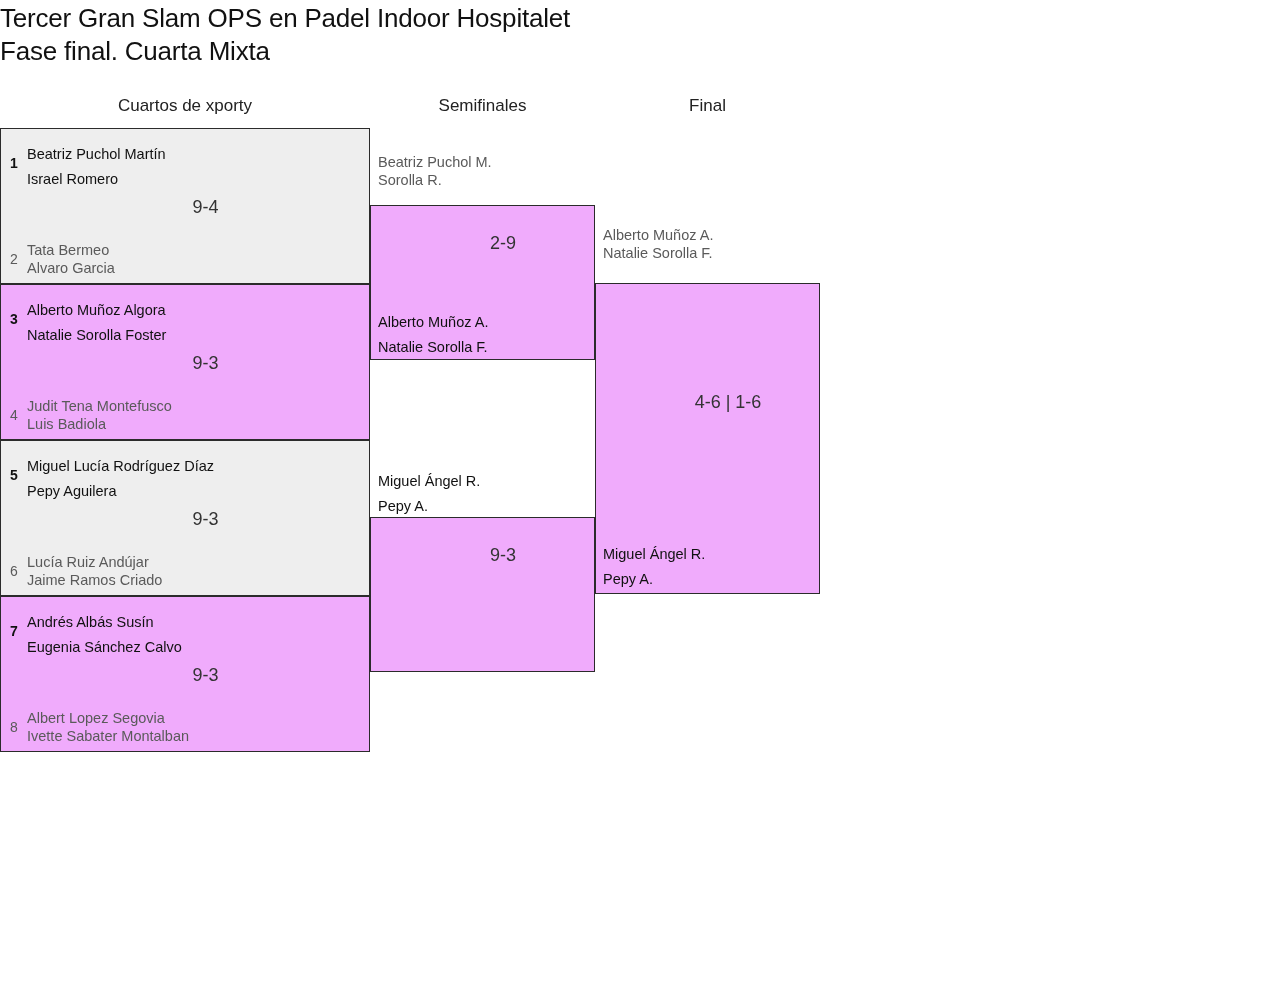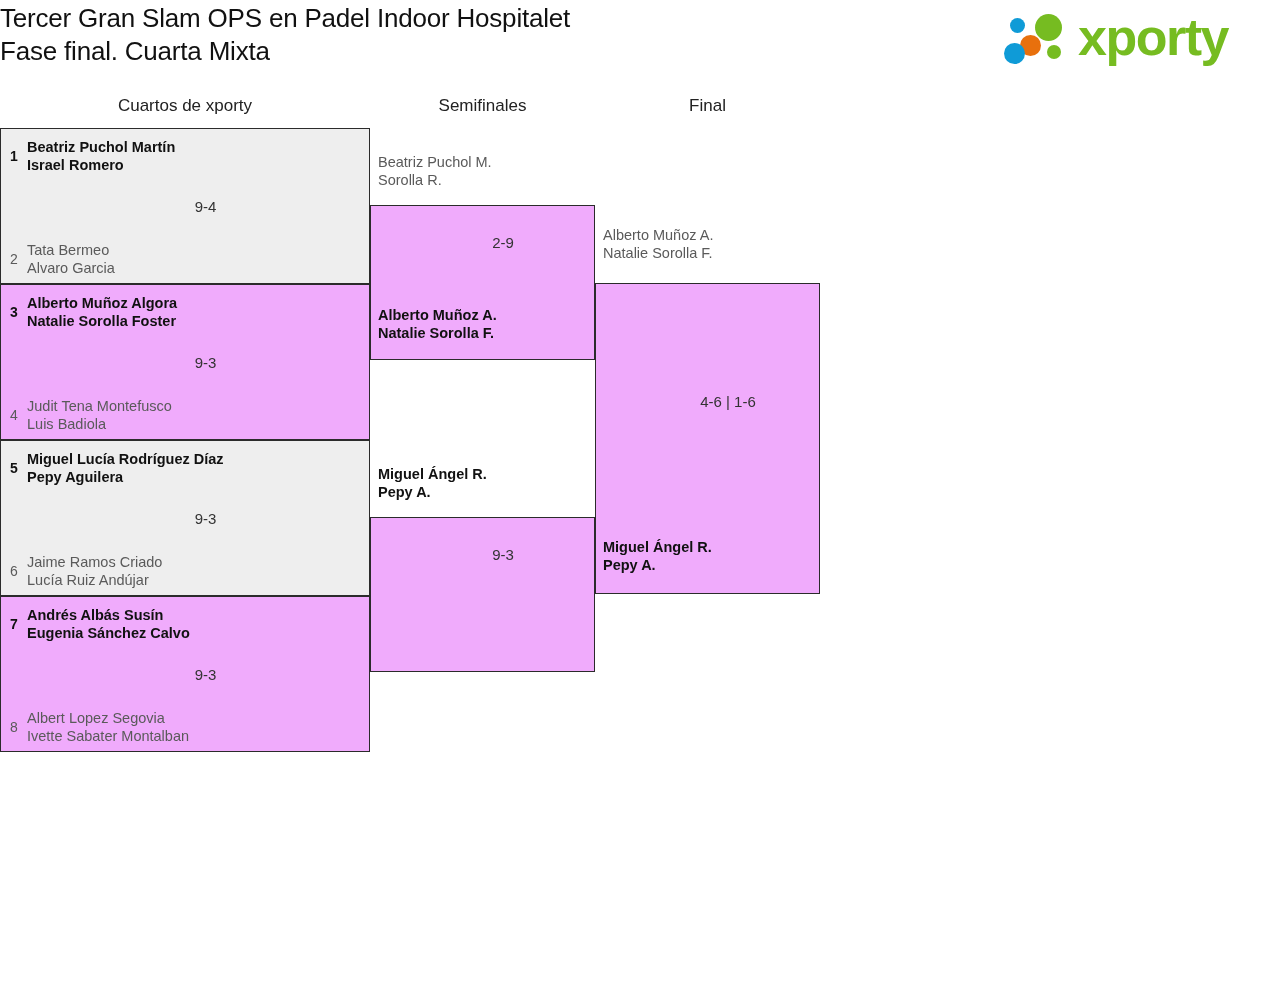--- a/index.html
+++ b/index.html
@@ -89,30 +89,30 @@
     flex: 1 1 auto;
     display: flex;
     flex-direction: column;
     justify-content: center;
   }
   .pname {
     font-size: 14.5px;
     line-height: 18px;
     white-space: nowrap;
   }
-  .winner .pname { color: #111111; font-weight: 700; }
+  .winner .pname { color: #111111; font-weight: 400; margin-top: 7px; }
   .winner .seed  { color: #111111; font-weight: 700; }
   .loser  .pname { color: #5a5a5a; font-weight: 400; }
   .loser  .seed  { color: #5a5a5a; font-weight: 400; }
 
   .score {
     position: absolute;
     left: 0; right: 0;
     text-align: center;
-    font-size: 15px;
+    font-size: 18px;
     color: #333333;
     line-height: 18px;
     margin-left: 41px;
   }
 
   
   .qf { left: 0px; width: 370px; height: 156px; }
   .qf .team-top    { top: 9px;  }
   .qf .team-bottom { top: 112px; }
   .qf .score       { top: 69px; }
@@ -134,30 +134,20 @@
 </head>
 <body>
 
 <div id="root">
 
   <div class="title-block">
     <div class="title-line">Tercer Gran Slam OPS en Padel Indoor Hospitalet</div>
     <div class="title-line">Fase final. Cuarta Mixta</div>
   </div>
 
-  <div class="logo">
-    <div class="logo-dots">
-      <span class="dot dot-blue-sm" style="background: rgb(15, 155, 215);"></span>
-      <span class="dot dot-green-lg" style="background: rgb(118, 188, 33);"></span>
-      <span class="dot dot-orange" style="background: rgb(232, 112, 13);"></span>
-      <span class="dot dot-green-sm" style="background: rgb(118, 188, 33);"></span>
-      <span class="dot dot-blue-lg" style="background: rgb(15, 155, 215);"></span>
-    </div>
-    <div class="logo-word" style="color: rgb(118, 188, 33);">xporty</div>
-  </div>
 
   <div class="round-header rh-qf">Cuartos de xporty</div>
   <div class="round-header rh-sf">Semifinales</div>
   <div class="round-header rh-f">Final</div>
 
   <div class="bracket">
 
     <div class="match qf shaded" style="top:128px;">
       <div class="team team-top winner">
         <span class="seed">1</span>
@@ -199,22 +189,22 @@
         <span class="seed">5</span>
         <span class="names">
           <span class="pname">Miguel Lucía Rodríguez Díaz</span>
           <span class="pname">Pepy Aguilera</span>
         </span>
       </div>
       <div class="score">9-3</div>
       <div class="team team-bottom loser">
         <span class="seed">6</span>
         <span class="names">
+          <span class="pname">Lucía Ruiz Andújar</span>
           <span class="pname">Jaime Ramos Criado</span>
-          <span class="pname">Lucía Ruiz Andújar</span>
         </span>
       </div>
     </div>
 
     <div class="match qf plain" style="top:596px;">
       <div class="team team-top winner">
         <span class="seed">7</span>
         <span class="names">
           <span class="pname">Andrés Albás Susín</span>
           <span class="pname">Eugenia Sánchez Calvo</span>

